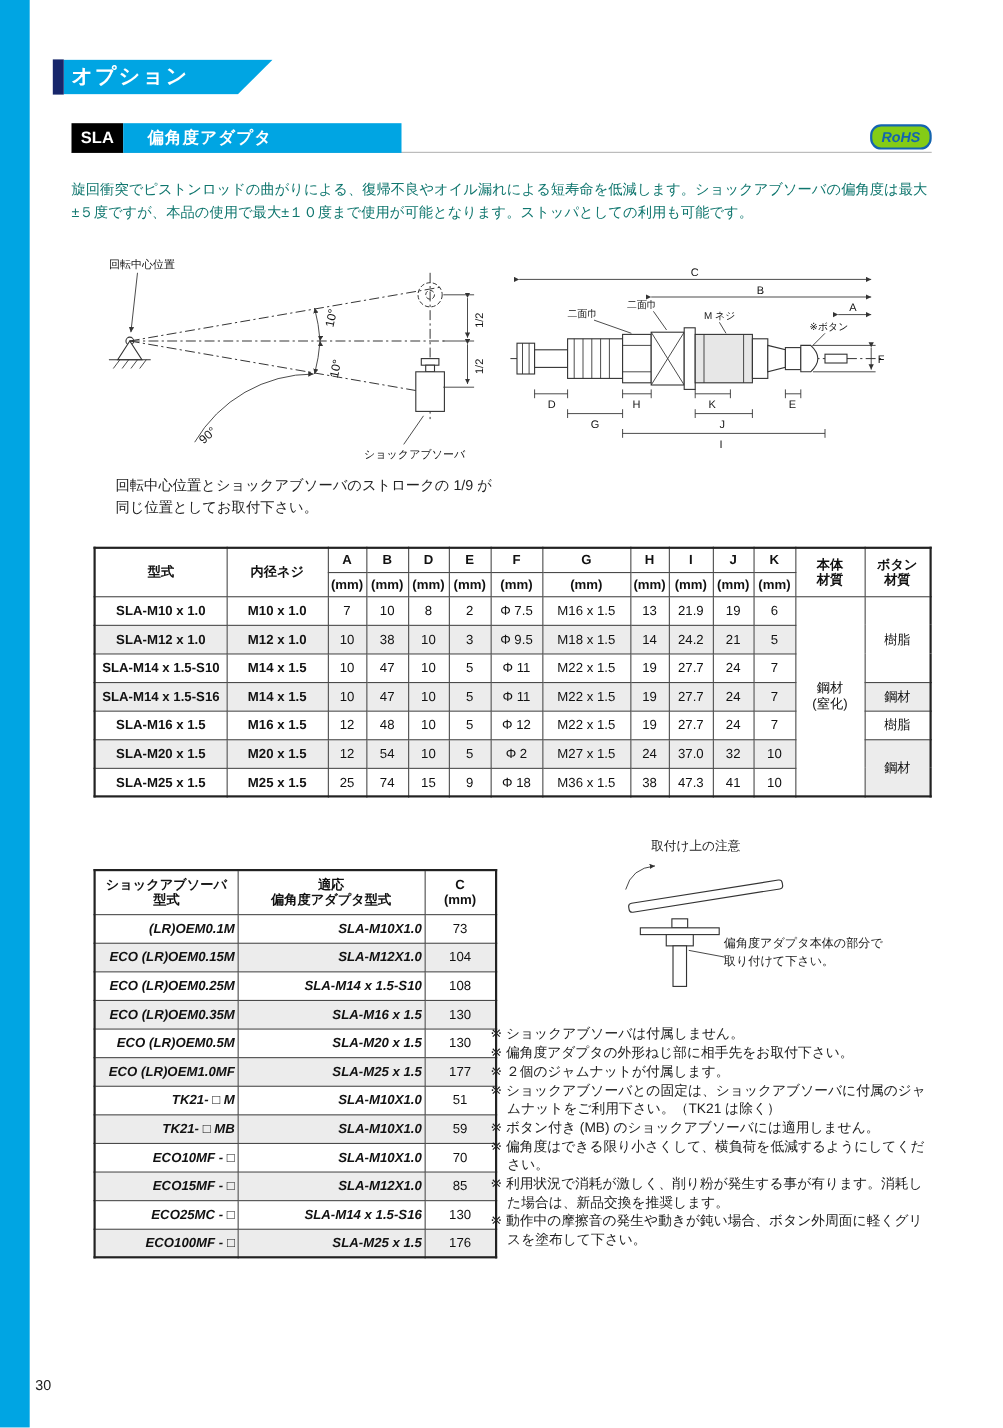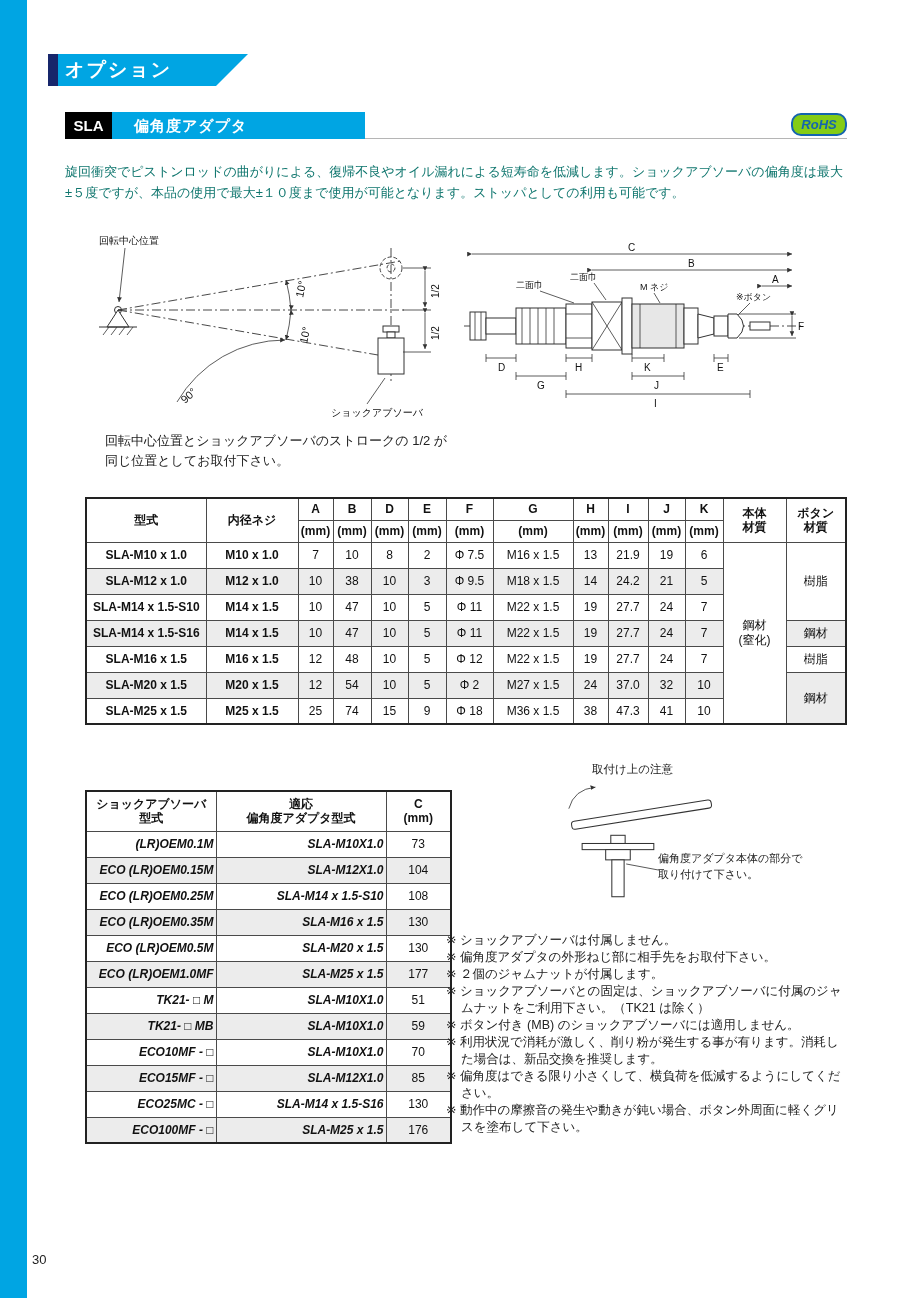--- a/index.html
+++ b/index.html
@@ -224,21 +224,21 @@
     </g>
     <text x="40" y="131" font-size="10">D</text>
     <text x="117" y="131" font-size="10">H</text>
     <text x="186" y="131" font-size="10">K</text>
     <text x="259" y="131" font-size="10">E</text>
     <text x="79" y="149" font-size="10">G</text>
     <text x="196" y="149" font-size="10">J</text>
     <text x="196" y="167" font-size="10">I</text>
   </svg>
 
-  <div class="fig-caption">回転中心位置とショックアブソーバのストロークの 1/2 が同じ位置としてお取付下さい。</div>
+  <div class="fig-caption">回転中心位置とショックアブソーバのストロークの 1/9 が同じ位置としてお取付下さい。</div>
 
   <table class="main-table">
     <colgroup>
       <col style="width:120px">
         <col style="width:92px">
         <col style="width:35px">
         <col style="width:38px">
       <col style="width:37px">
         <col style="width:38px">
         <col style="width:47px">
@@ -491,19 +491,19 @@
     <div class="mount-caption">偏角度アダプタ本体の部分で
 取り付けて下さい。</div>
   </div>
 
   <div class="notes">
     <div class="note">※ ショックアブソーバは付属しません。</div>
     <div class="note">※ 偏角度アダプタの外形ねじ部に相手先をお取付下さい。</div>
     <div class="note">※ ２個のジャムナットが付属します。</div>
     <div class="note">※ ショックアブソーバとの固定は、ショックアブソーバに付属のジャムナットをご利用下さい。（TK21 は除く）</div>
     <div class="note">※ ボタン付き (MB) のショックアブソーバには適用しません。</div>
+    <div class="note">※ 偏角度はできる限り小さくして、横負荷を低減するようにしてください。</div>
     <div class="note">※ 利用状況で消耗が激しく、削り粉が発生する事が有ります。消耗した場合は、新品交換を推奨します。</div>
-    <div class="note">※ 偏角度はできる限り小さくして、横負荷を低減するようにしてください。</div>
     <div class="note">※ 動作中の摩擦音の発生や動きが鈍い場合、ボタン外周面に軽くグリスを塗布して下さい。</div>
   </div>
 
   <div class="page-number">30</div>
 </div>
 
 </body></html>

